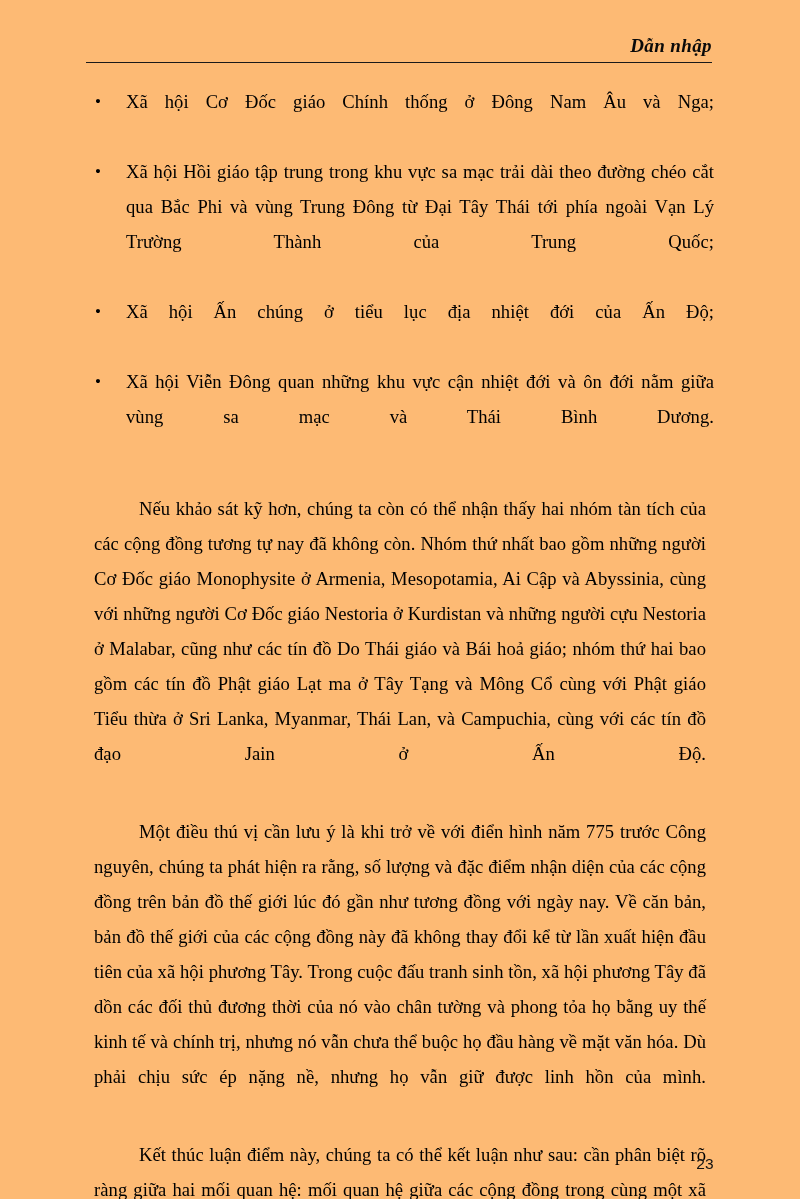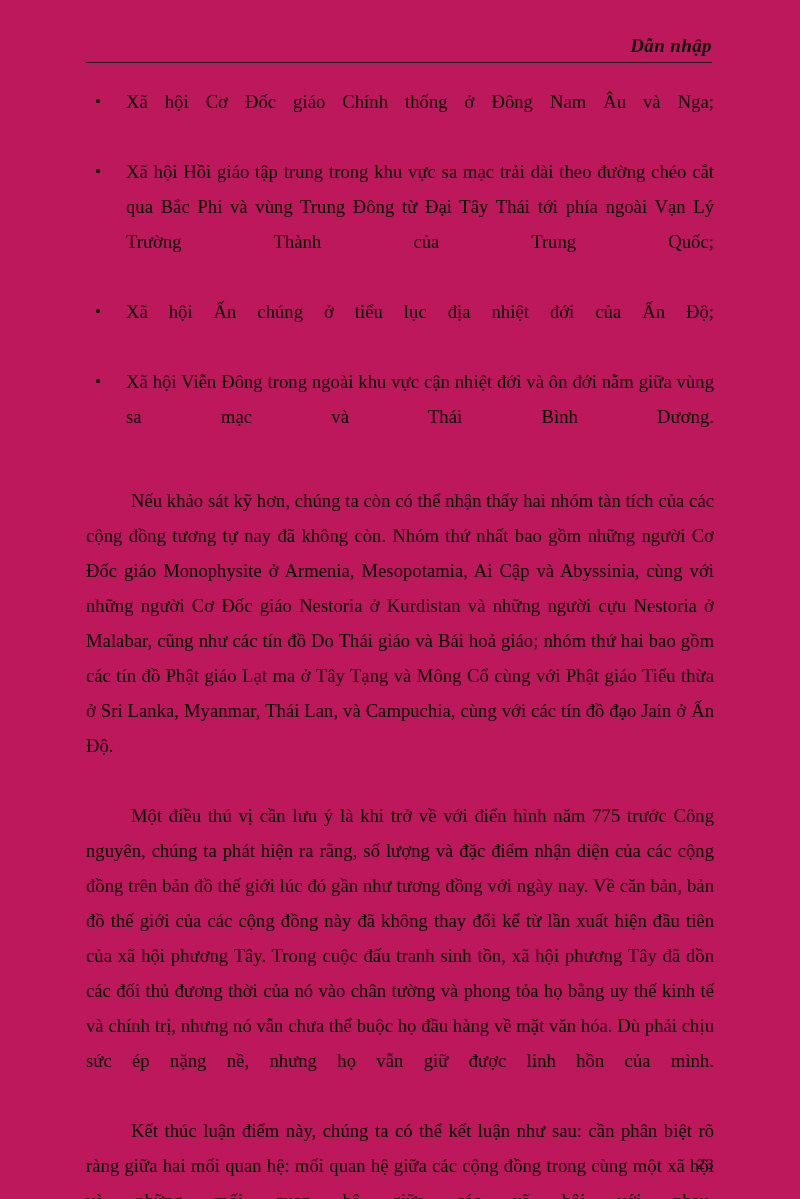--- a/index.html
+++ b/index.html
@@ -17,21 +17,21 @@
     color: #000000;
     -webkit-font-smoothing: antialiased;
   }
 
   .page {
     position: absolute;
     top: 0;
     left: 0;
     width: 800px;
     height: 1199px;
-    background: #be185d;
+    background: #fdba74;
   }
 
   
   .header-zone {
     position: absolute;
     left: 86px;
     top: 36px;
     width: 626px;
   }
   .header-title {
@@ -89,21 +89,21 @@
     display: block;
   }
   
   .bullet-item .btext::after {
     content: "";
     display: inline-block;
     width: 100%;
   }
 
   .para {
-    margin: 0;
+    margin: 8px;
     text-indent: 45px;
     font-size: 18.6px;
     line-height: 35px;
     text-align: justify;
     text-justify: inter-word;
     letter-spacing: 0.05px;
     hyphens: none;
   }
   .para.no-flush::after {
     content: "";
@@ -144,21 +144,21 @@
       <li class="bullet-item">
         <span class="dot">•</span>
         <span class="btext">Xã hội Hồi giáo tập trung trong khu vực sa mạc trải dài theo đường chéo cắt qua Bắc Phi và vùng Trung Đông từ Đại Tây Thái tới phía ngoài Vạn Lý Trường Thành của Trung Quốc;</span>
       </li>
       <li class="bullet-item">
         <span class="dot">•</span>
         <span class="btext">Xã hội Ấn chúng ở tiểu lục địa nhiệt đới của Ấn Độ;</span>
       </li>
       <li class="bullet-item">
         <span class="dot">•</span>
-        <span class="btext">Xã hội Viễn Đông trong ngoài khu vực cận nhiệt đới và ôn đới nằm giữa vùng sa mạc và Thái Bình Dương.</span>
+        <span class="btext">Xã hội Viễn Đông quan những khu vực cận nhiệt đới và ôn đới nằm giữa vùng sa mạc và Thái Bình Dương.</span>
       </li>
     </ul>
 
     <div class="gap-before-paras"></div>
 
     <p class="para no-flush">Nếu khảo sát kỹ hơn, chúng ta còn có thể nhận thấy hai nhóm tàn tích của các cộng đồng tương tự nay đã không còn. Nhóm thứ nhất bao gồm những người Cơ Đốc giáo Monophysite ở Armenia, Mesopotamia, Ai Cập và Abyssinia, cùng với những người Cơ Đốc giáo Nestoria ở Kurdistan và những người cựu Nestoria ở Malabar, cũng như các tín đồ Do Thái giáo và Bái hoả giáo; nhóm thứ hai bao gồm các tín đồ Phật giáo Lạt ma ở Tây Tạng và Mông Cổ cùng với Phật giáo Tiểu thừa ở Sri Lanka, Myanmar, Thái Lan, và Campuchia, cùng với các tín đồ đạo Jain ở Ấn Độ.</p>
 
     <p class="para no-flush">Một điều thú vị cần lưu ý là khi trở về với điển hình năm 775 trước Công nguyên, chúng ta phát hiện ra rằng, số lượng và đặc điểm nhận diện của các cộng đồng trên bản đồ thế giới lúc đó gần như tương đồng với ngày nay. Về căn bản, bản đồ thế giới của các cộng đồng này đã không thay đổi kể từ lần xuất hiện đầu tiên của xã hội phương Tây. Trong cuộc đấu tranh sinh tồn, xã hội phương Tây đã dồn các đối thủ đương thời của nó vào chân tường và phong tỏa họ bằng uy thế kinh tế và chính trị, nhưng nó vẫn chưa thể buộc họ đầu hàng về mặt văn hóa. Dù phải chịu sức ép nặng nề, nhưng họ vẫn giữ được linh hồn của mình.</p>
 
     <p class="para no-flush">Kết thúc luận điểm này, chúng ta có thể kết luận như sau: cần phân biệt rõ ràng giữa hai mối quan hệ: mối quan hệ giữa các cộng đồng trong cùng một xã hội và những mối quan hệ giữa các xã hội với nhau.</p>

